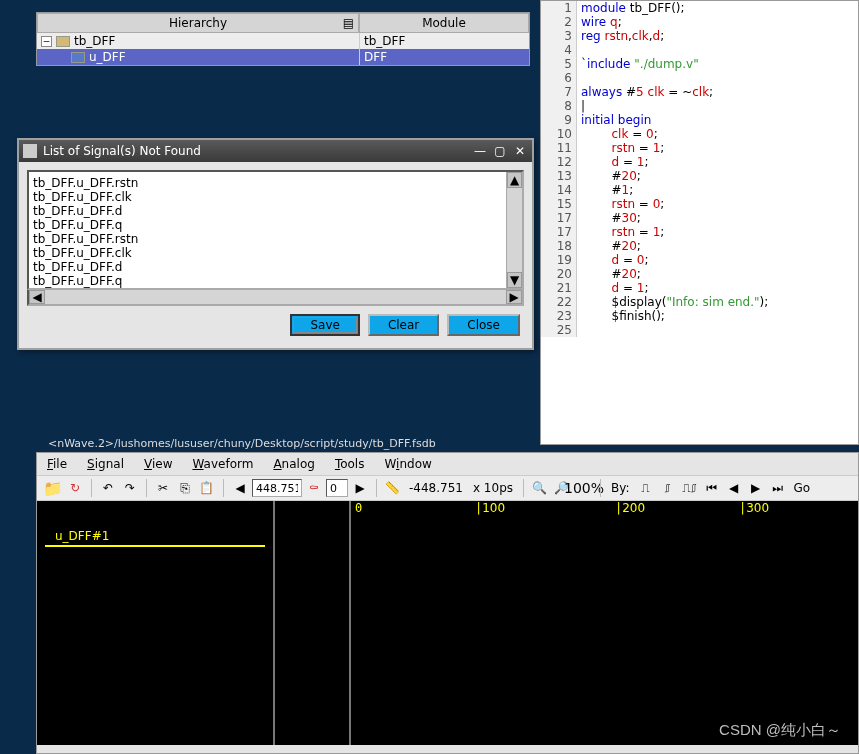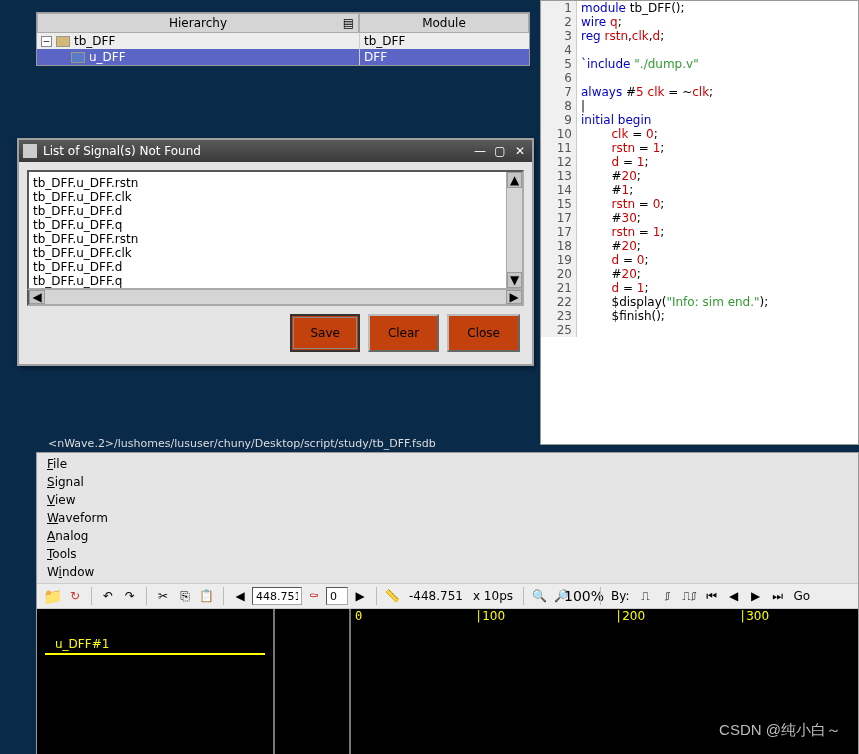--- a/index.html
+++ b/index.html
@@ -37,27 +37,27 @@
 .titlebar .wbtn { width: 16px; height: 14px; margin-left: 4px; display: inline-flex; align-items: center; justify-content: center; color: #fff; }
 .dlg-body { padding: 8px; }
 .listbox { background: #fff; border: 2px inset #aaa; padding: 4px; height: 120px; overflow: hidden; position: relative; }
 .listbox .sb { position: absolute; right: 0; top: 0; bottom: 0; width: 16px; background: #d5d5d5; border-left: 1px solid #aaa; }
 .listbox .sb .up,.listbox .sb .down{height:16px;display:flex;align-items:center;justify-content:center;background:#c5c5c5;border:1px solid #999;position:absolute;left:0;right:0;}
 .listbox .sb .up{top:0;} .listbox .sb .down{bottom:0;}
 .hsb { height: 16px; background: #d5d5d5; border: 2px inset #aaa; border-top: none; position: relative; }
 .hsb .l,.hsb .r{width:16px;height:100%;display:flex;align-items:center;justify-content:center;background:#c5c5c5;border:1px solid #999;position:absolute;top:0;}
 .hsb .l{left:0;} .hsb .r{right:0;}
 .dlg-btns { display: flex; justify-content: flex-end; gap: 8px; padding: 8px 4px 4px; }
-.dlg-btns button { padding: 10px 18px; background: #c2410c; border: 2px outset #bbb; }
+.dlg-btns button { padding: 2px 18px; background: #0ea5e9; border: 2px outset #bbb; }
 .dlg-btns button.default { border: 2px solid #333; outline: 1px solid #888; outline-offset: -4px; }
 
 
 .wave-path { position: absolute; left: 48px; top: 437px; color: #ddd; font-size: 11px; }
 .wave-area { position: absolute; left: 36px; top: 452px; right: 0; bottom: 0; background: #e5e5e5; border: 1px solid #999; }
-.menubar { display: flex; gap: 4px; padding: 4px 10px; flex-direction: column; }
+.menubar { display: flex; gap: 20px; padding: 4px 10px; }
 .menubar span u { text-decoration: underline; }
 .toolbar { display: flex; align-items: center; gap: 2px; padding: 2px 6px; border-top: 1px solid #ccc; border-bottom: 1px solid #ccc; background: #ededed; flex-wrap: nowrap; overflow: hidden; }
 .tbtn { width: 20px; height: 20px; display: inline-flex; align-items: center; justify-content: center; border: 1px solid transparent; }
 .tsep { width: 1px; height: 18px; background: #bbb; margin: 0 4px; }
 .tfield { width: 50px; height: 18px; border: 1px inset #aaa; padding: 0 3px; background: #fff; font-size: 11px; }
 .ttext { padding: 0 4px; }
 .folder-icon{font-size:16px;color:#f5a623;}
 
 .wave-body { display: flex; height: calc(100% - 56px); }
 .sig-names { width: 236px; background: #000; position: relative; }

